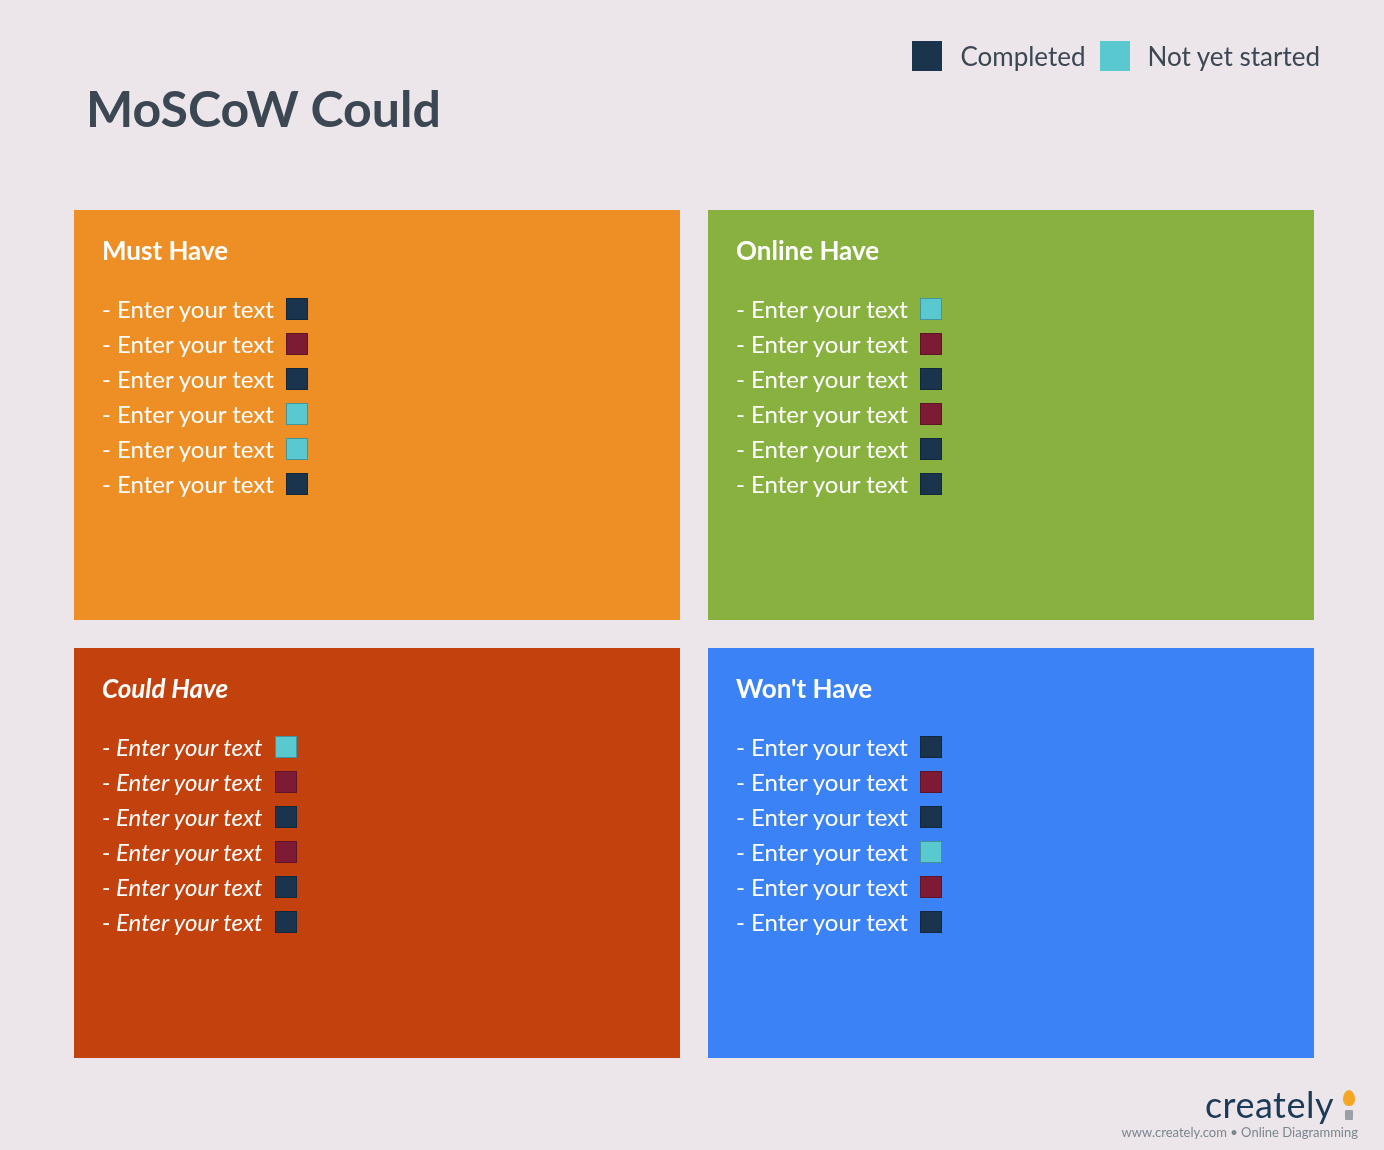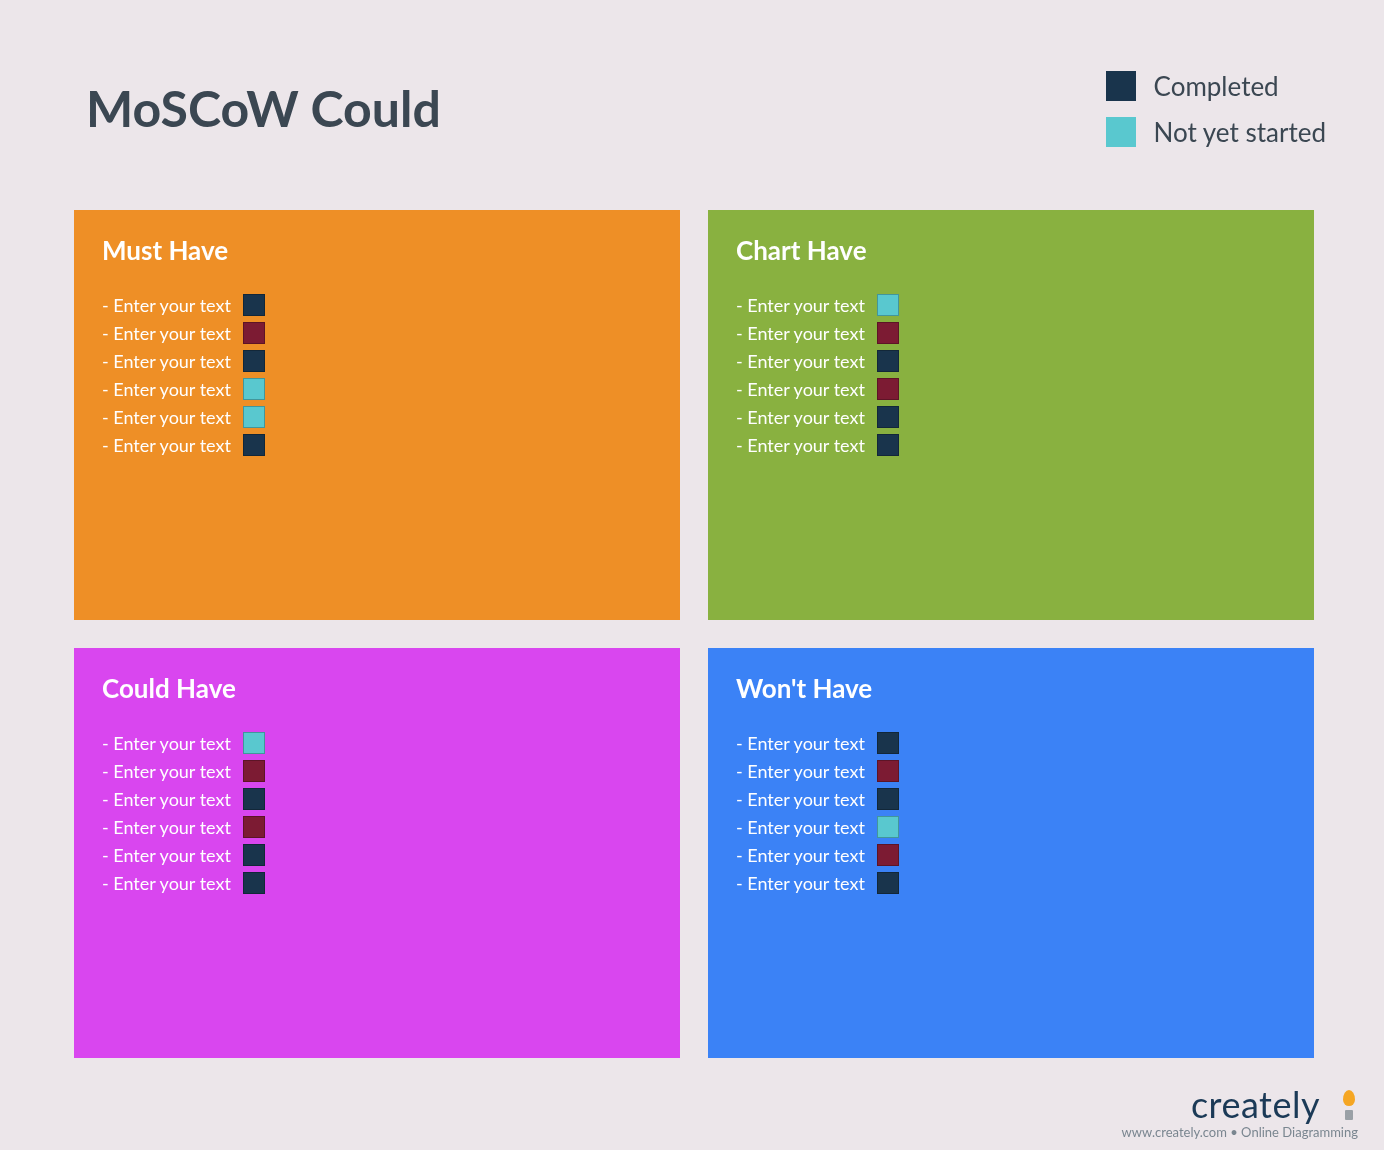--- a/index.html
+++ b/index.html
@@ -19,26 +19,25 @@
   .title {
     position: absolute;
     left: 86px;
     top: 78px;
     font-size: 50px;
     font-weight: 700;
     color: #3b4752;
   }
   .legend {
     position: absolute;
-    right: 58px;
+    right: 64px;
     top: 40px;
     display: flex;
-    flex-direction: column;
+    flex-direction: row;
     gap: 14px;
-    margin-top: 30px;
   }
   .legend-row {
     display: flex;
     align-items: center;
     gap: 18px;
     font-size: 26px;
     color: #3b4752;
   }
   .swatch {
     width: 30px;
@@ -67,21 +66,21 @@
   }
   .items {
     display: flex;
     flex-direction: column;
     gap: 6px;
   }
   .item {
     display: flex;
     align-items: center;
     gap: 12px;
-    font-size: 18px;
+    font-size: 24px;
     font-weight: 400;
   }
   .item .txt { white-space: nowrap; }
   .status-box {
     width: 22px;
     height: 22px;
     border: 1px solid rgba(0,0,0,0.25);
   }
   .footer {
     position: absolute;
@@ -90,21 +89,21 @@
     text-align: right;
   }
   .brand {
     font-size: 36px;
     font-weight: 400;
     color: #1b3a57;
     letter-spacing: 0.5px;
     display: flex;
     align-items: flex-end;
     justify-content: flex-end;
-    gap: 20px;
+    gap: 6px;
   }
   .bulb {
     display: inline-block;
     width: 18px;
     height: 30px;
     position: relative;
     margin-bottom: 6px;
   }
   .bulb .flame {
     position: absolute;
@@ -170,50 +169,50 @@
             <span class="status-box" style="background: rgb(89, 200, 207);"></span>
           </div>
         <div class="item">
             <span class="txt">- Enter your text</span>
             <span class="status-box" style="background: rgb(25, 52, 76);"></span>
           </div>
       </div>
     </div>
 
     <div class="quad" style="background: rgb(137, 177, 64);">
-      <div class="quad-title">Chart Have</div>
-      <div class="items">
-        <div class="item">
-            <span class="txt">- Enter your text</span>
-            <span class="status-box" style="background: rgb(89, 200, 207);"></span>
-          </div>
-        <div class="item">
-            <span class="txt">- Enter your text</span>
-            <span class="status-box" style="background: rgb(124, 27, 51);"></span>
-          </div>
-        <div class="item">
-            <span class="txt">- Enter your text</span>
-            <span class="status-box" style="background: rgb(25, 52, 76);"></span>
-          </div>
-        <div class="item">
-            <span class="txt">- Enter your text</span>
-            <span class="status-box" style="background: rgb(124, 27, 51);"></span>
-          </div>
-        <div class="item">
-            <span class="txt">- Enter your text</span>
-            <span class="status-box" style="background: rgb(25, 52, 76);"></span>
-          </div>
-        <div class="item">
-            <span class="txt">- Enter your text</span>
-            <span class="status-box" style="background: rgb(25, 52, 76);"></span>
-          </div>
-      </div>
-    </div>
-
-    <div class="quad" style="background: #d946ef;">
+      <div class="quad-title">Online Have</div>
+      <div class="items">
+        <div class="item">
+            <span class="txt">- Enter your text</span>
+            <span class="status-box" style="background: rgb(89, 200, 207);"></span>
+          </div>
+        <div class="item">
+            <span class="txt">- Enter your text</span>
+            <span class="status-box" style="background: rgb(124, 27, 51);"></span>
+          </div>
+        <div class="item">
+            <span class="txt">- Enter your text</span>
+            <span class="status-box" style="background: rgb(25, 52, 76);"></span>
+          </div>
+        <div class="item">
+            <span class="txt">- Enter your text</span>
+            <span class="status-box" style="background: rgb(124, 27, 51);"></span>
+          </div>
+        <div class="item">
+            <span class="txt">- Enter your text</span>
+            <span class="status-box" style="background: rgb(25, 52, 76);"></span>
+          </div>
+        <div class="item">
+            <span class="txt">- Enter your text</span>
+            <span class="status-box" style="background: rgb(25, 52, 76);"></span>
+          </div>
+      </div>
+    </div>
+
+    <div class="quad" style="background: #c2410c; font-style: italic;">
       <div class="quad-title">Could Have</div>
       <div class="items">
         <div class="item">
             <span class="txt">- Enter your text</span>
             <span class="status-box" style="background: rgb(89, 200, 207);"></span>
           </div>
         <div class="item">
             <span class="txt">- Enter your text</span>
             <span class="status-box" style="background: rgb(124, 27, 51);"></span>
           </div>

